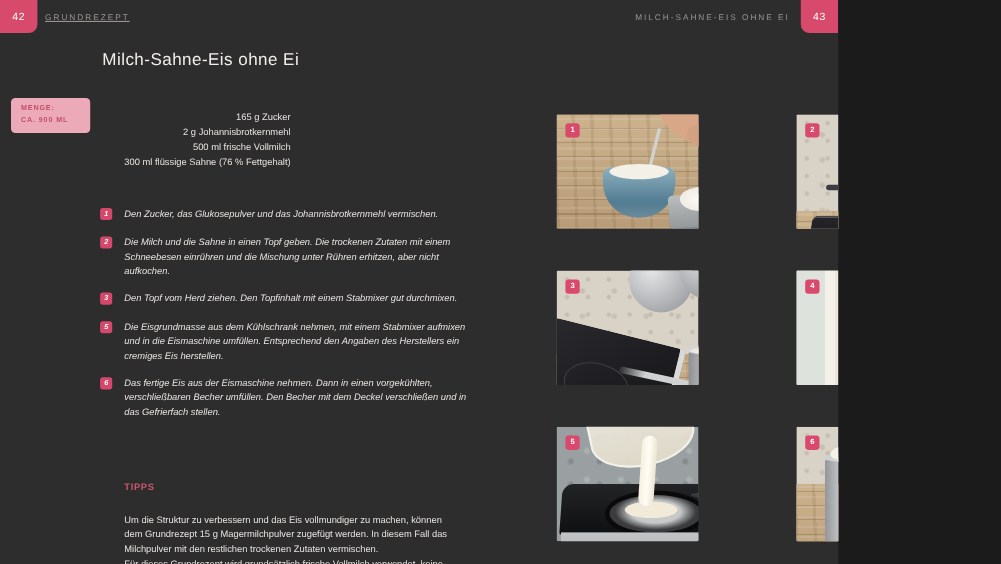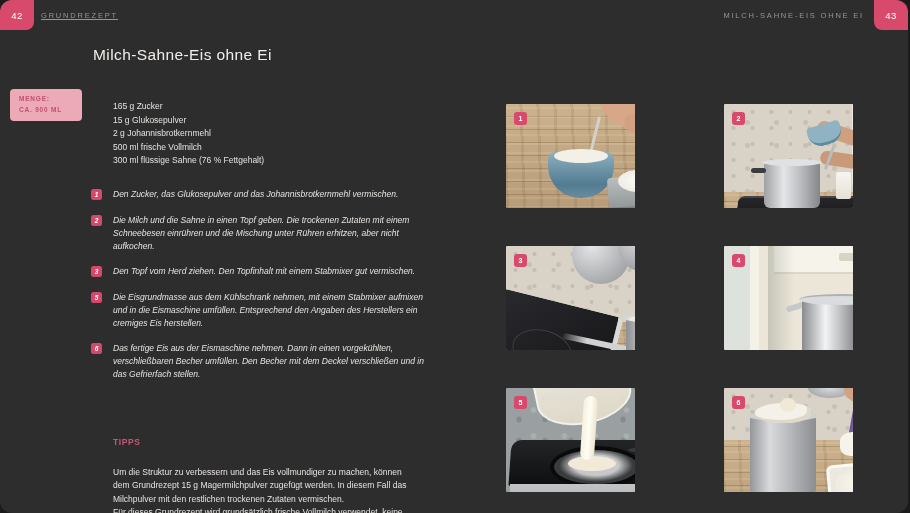--- a/index.html
+++ b/index.html
@@ -1,33 +1,33 @@
 <!DOCTYPE html>
 <html><head>
 <meta charset="utf-8">
 <style>
   html,body{margin:0;padding:0;background:#1c1b1c;}
-  #stage{position:relative;width:908px;height:513px;background:#2e2d2e;overflow:hidden;
-         font-family:"Liberation Sans",sans-serif;color:#e6e3df;border-radius:12px;}
+  #stage{position:relative;width:762px;height:513px;background:#2e2d2e;overflow:hidden;
+         font-family:"Liberation Sans",sans-serif;color:#e6e3df;}
   
   .tab{position:absolute;top:0;width:34px;height:30px;background:#d84a6b;color:#fff;
        display:flex;align-items:center;justify-content:center;font-size:9.5px;letter-spacing:.5px;}
   .tab-left{left:0;border-radius:0 0 8px 0;}
   .tab-right{right:0;border-radius:0 0 0 8px;}
   .hlabel{position:absolute;top:11px;font-size:7.5px;letter-spacing:1.8px;color:#989492;}
   .hlabel.left{left:41px;text-decoration:underline;}
   .hlabel.right{right:44px;}
   
   .title{position:absolute;left:93px;top:46px;margin:0;font-size:15.5px;font-weight:400;
          letter-spacing:.4px;color:#f1eeea;}
   .menge{position:absolute;left:10px;top:89px;width:72px;height:32px;background:#ecaab8;
          border-radius:4px;box-sizing:border-box;padding:6px 0 0 9px;color:#c34e6b;
          font-size:6.5px;font-weight:bold;letter-spacing:.8px;}
   .menge div{margin-bottom:4px;}
-  .ingredients{position:absolute;left:113px;top:100px;font-size:8.5px;line-height:13.5px;color:#e6e3df;}
+  .ingredients{position:absolute;left:113px;top:100px;font-size:8.5px;line-height:13.5px;color:#e6e3df;text-align:right;}
   .steps{position:absolute;left:91px;top:188px;width:334px;}
   .step{display:flex;margin-bottom:12.5px;font-style:italic;}
   .snum{flex:0 0 11px;width:11px;height:11px;margin-top:1px;background:#d5486b;border-radius:2.5px;
         color:#fff;font-size:6.5px;font-weight:bold;display:flex;align-items:center;justify-content:center;}
   .stext{margin-left:11px;width:312px;font-size:8.5px;line-height:13px;color:#e6e3df;}
   .tips{position:absolute;left:113px;top:436px;width:305px;font-size:8.5px;line-height:13.2px;}
   .tips-h{color:#c75672;font-weight:bold;letter-spacing:.6px;margin-bottom:17px;}
   .tips p{margin:0;color:#e6e3df;}
   
   .photos{position:absolute;left:466px;top:88px;width:427px;height:420px;display:grid;
@@ -150,38 +150,37 @@
 
   <h1 class="title">Milch-Sahne-Eis ohne Ei</h1>
 
   <div class="menge">
     <div>MENGE:</div>
     <div>CA. 900 ML</div>
   </div>
 
   <div class="ingredients">
     <div>165 g Zucker</div>
-    <div>15 g Glukosepulver</div>
     <div>2 g Johannisbrotkernmehl</div>
     <div>500 ml frische Vollmilch</div>
     <div>300 ml flüssige Sahne (76 % Fettgehalt)</div>
   </div>
 
   <div class="steps">
     <div class="step">
       <div class="snum">1</div>
       <div class="stext">Den Zucker, das Glukosepulver und das Johannisbrotkernmehl vermischen.</div>
     </div>
     <div class="step">
       <div class="snum">2</div>
       <div class="stext">Die Milch und die Sahne in einen Topf geben. Die trockenen Zutaten mit einem Schneebesen einrühren und die Mischung unter Rühren erhitzen, aber nicht aufkochen.</div>
     </div>
     <div class="step">
       <div class="snum">3</div>
-      <div class="stext">Den Topf vom Herd ziehen. Den Topfinhalt mit einem Stabmixer gut vermischen.</div>
+      <div class="stext">Den Topf vom Herd ziehen. Den Topfinhalt mit einem Stabmixer gut durchmixen.</div>
     </div>
     <div class="step">
       <div class="snum">5</div>
       <div class="stext">Die Eisgrundmasse aus dem Kühlschrank nehmen, mit einem Stabmixer aufmixen und in die Eismaschine umfüllen. Entsprechend den Angaben des Herstellers ein cremiges Eis herstellen.</div>
     </div>
     <div class="step">
       <div class="snum">6</div>
       <div class="stext">Das fertige Eis aus der Eismaschine nehmen. Dann in einen vorgekühlten, verschließbaren Becher umfüllen. Den Becher mit dem Deckel verschließen und in das Gefrierfach stellen.</div>
     </div>
   </div>

